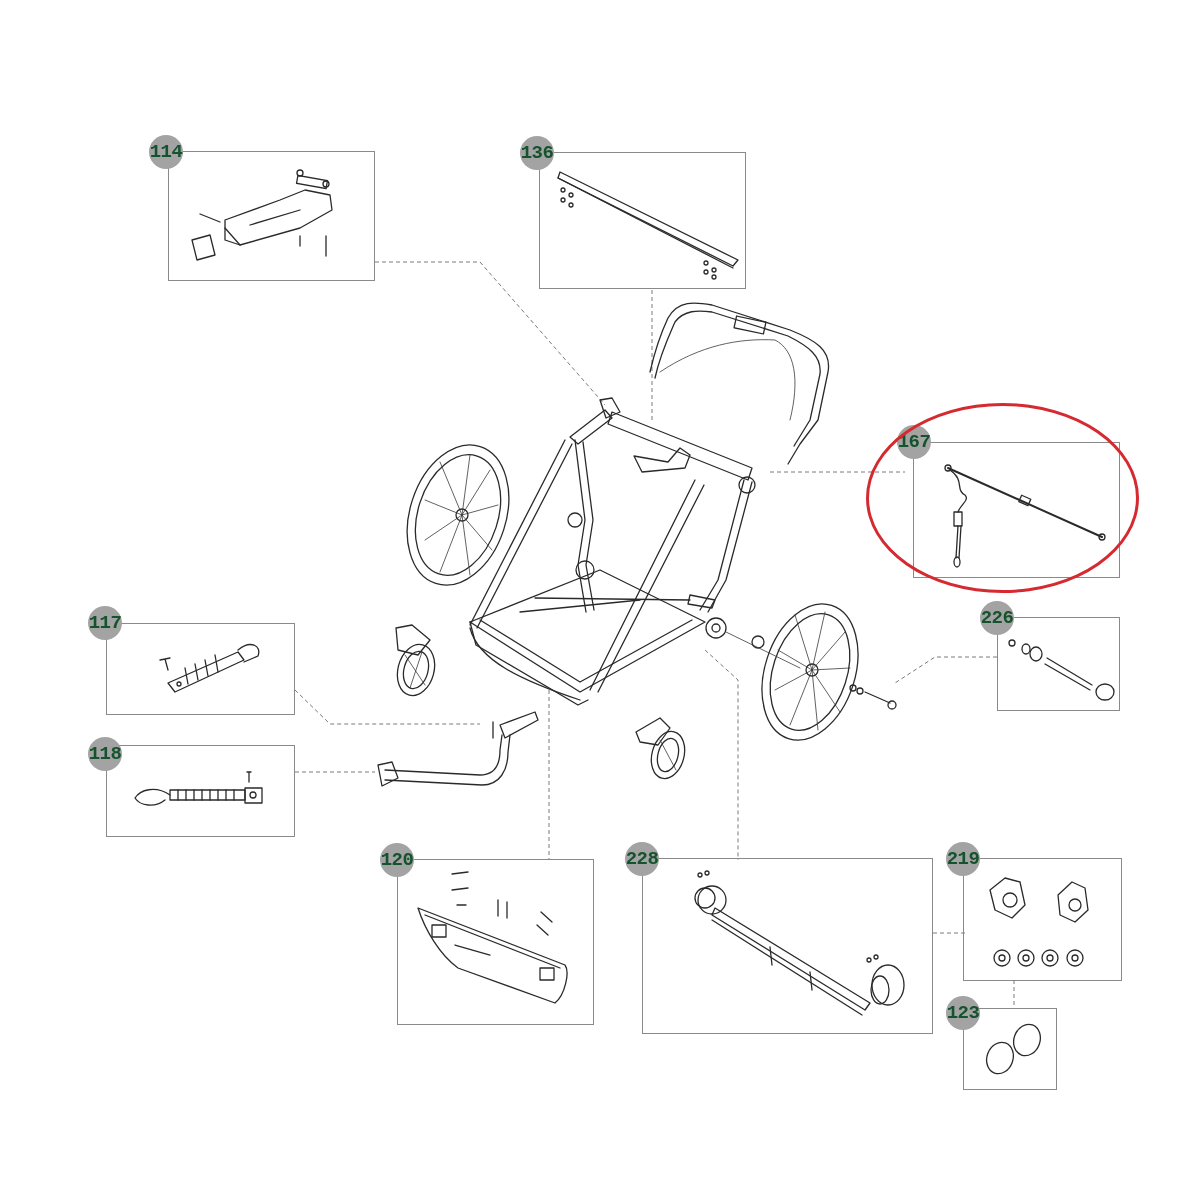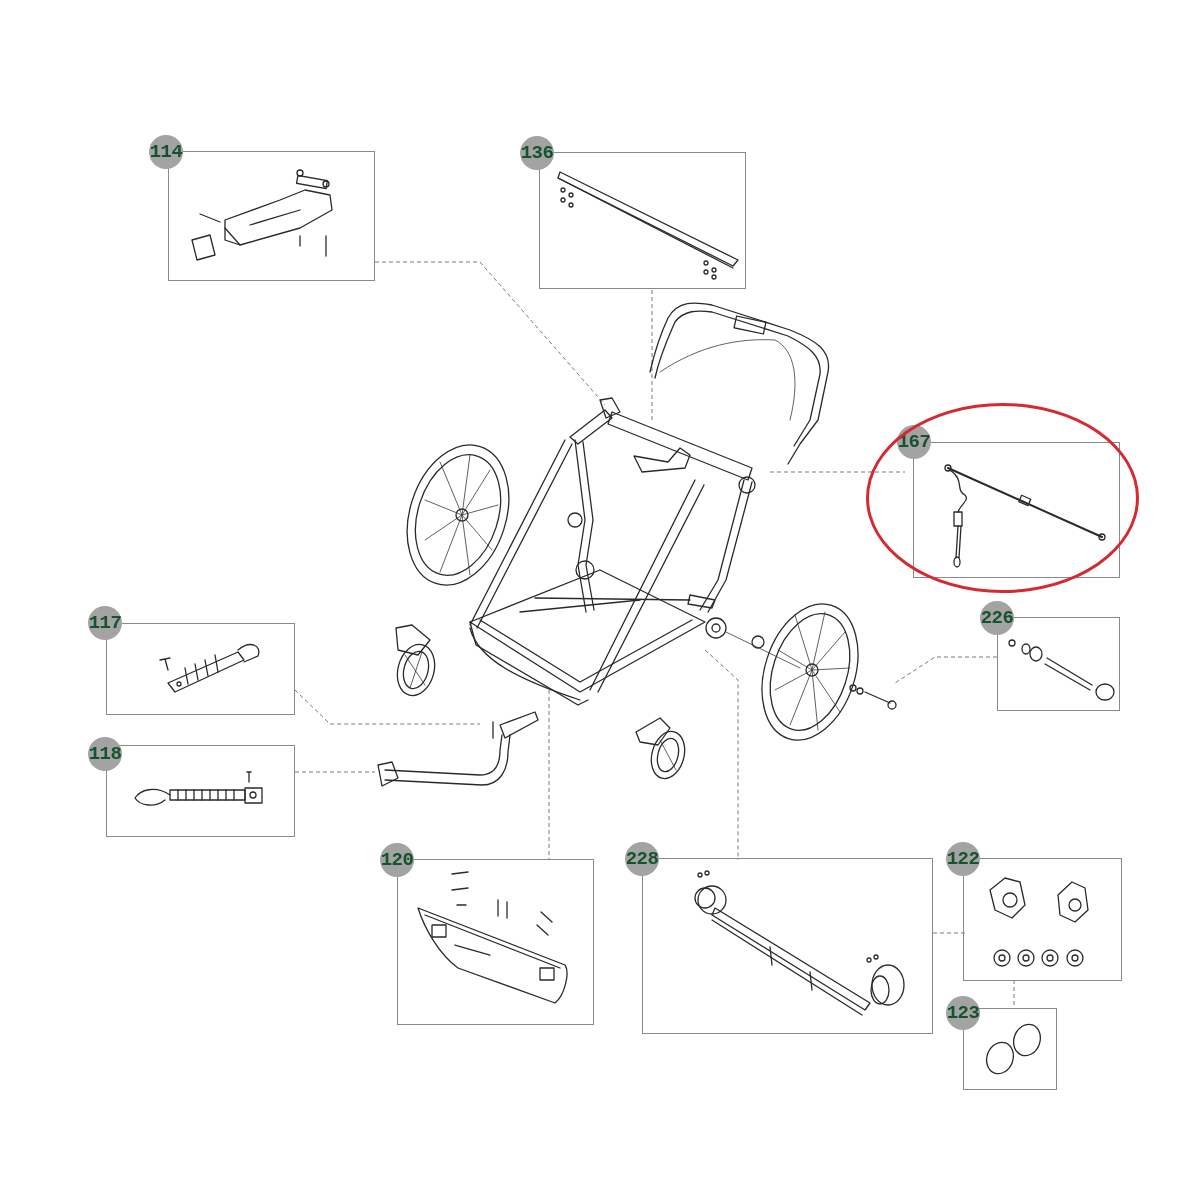--- a/index.html
+++ b/index.html
@@ -265,17 +265,17 @@
   <div class="part-box" style="left:963px; top:1008px; width:94px; height:82px;"></div>
 
   <div class="badge" style="left:149px; top:135px;">114</div>
   <div class="badge" style="left:520px; top:136px;">136</div>
   <div class="badge" style="left:897px; top:425px;">167</div>
   <div class="badge" style="left:88px; top:606px;text-align:right;">117</div>
   <div class="badge" style="left:88px; top:729px;margin-top:8px;">118</div>
   <div class="badge" style="left:980px; top:601px;">226</div>
   <div class="badge" style="left:380px; top:843px;text-align:center;">120</div>
   <div class="badge" style="left:625px; top:842px;">228</div>
-  <div class="badge" style="left:946px; top:842px;">122</div>
+  <div class="badge" style="left:946px; top:842px;">219</div>
   <div class="badge" style="left:946px; top:996px;">123</div>
 
   <div class="highlight-ring" style="left:866px; top:403px; width:273px; height:190px;"></div>
 </div>
 
 </body></html>

